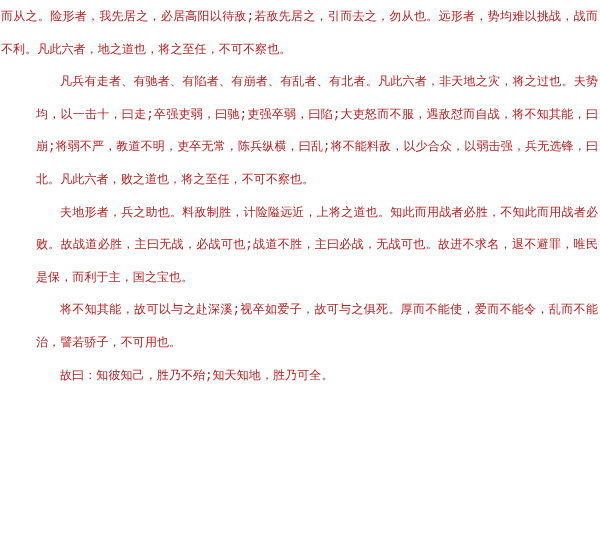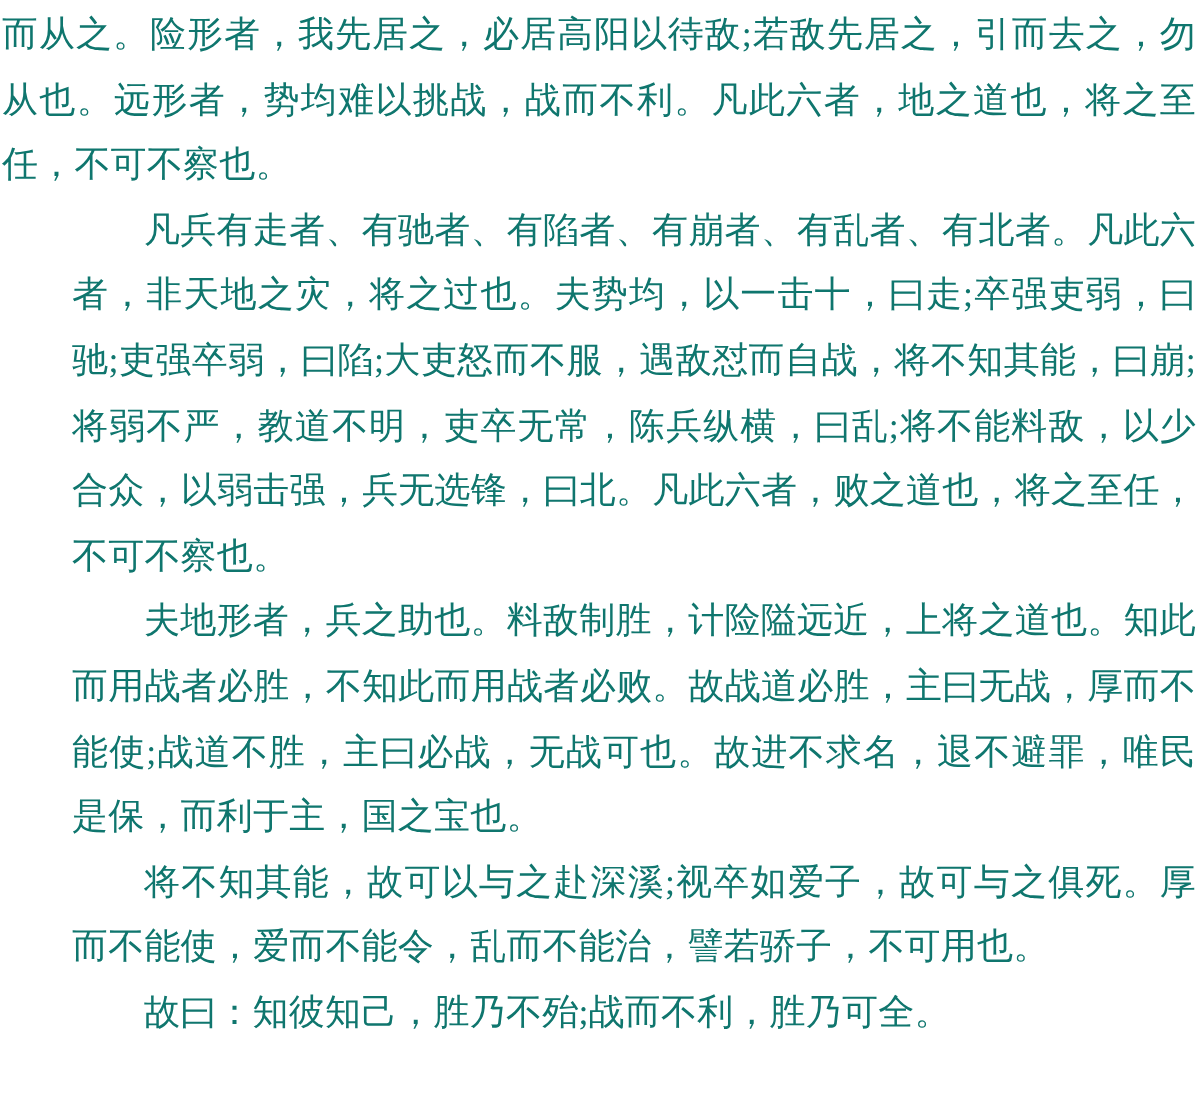--- a/index.html
+++ b/index.html
@@ -10,36 +10,36 @@
   .page {
     width: 600px;
     height: 555px;
     box-sizing: border-box;
     padding: 1px 2px 0 1px;
     overflow: hidden;
     background: #ffffff;
   }
   .para {
     margin: 0;
-    font-family: Liberation Serif, serif;
-    font-size: 18px;
+    font-family: Liberation Mono, monospace;
+    font-size: 12px;
     line-height: 32.6px;
-    color: #0f766e;
+    color: #b91c1c;
     text-align: justify;
     text-justify: inter-character;
     letter-spacing: 0.1px;
     word-break: normal;
   }
   .para.indent {
     text-indent: 2em;
     padding-left: 35px;
   }
 </style>
 </head>
 <body>
 
 <div class="page">
     <p class="para">而从之。险形者，我先居之，必居高阳以待敌;若敌先居之，引而去之，勿从也。远形者，势均难以挑战，战而不利。凡此六者，地之道也，将之至任，不可不察也。</p>
     <p class="para indent">凡兵有走者、有驰者、有陷者、有崩者、有乱者、有北者。凡此六者，非天地之灾，将之过也。夫势均，以一击十，曰走;卒强吏弱，曰驰;吏强卒弱，曰陷;大吏怒而不服，遇敌怼而自战，将不知其能，曰崩;将弱不严，教道不明，吏卒无常，陈兵纵横，曰乱;将不能料敌，以少合众，以弱击强，兵无选锋，曰北。凡此六者，败之道也，将之至任，不可不察也。</p>
-    <p class="para indent">夫地形者，兵之助也。料敌制胜，计险隘远近，上将之道也。知此而用战者必胜，不知此而用战者必败。故战道必胜，主曰无战，厚而不能使;战道不胜，主曰必战，无战可也。故进不求名，退不避罪，唯民是保，而利于主，国之宝也。</p>
+    <p class="para indent">夫地形者，兵之助也。料敌制胜，计险隘远近，上将之道也。知此而用战者必胜，不知此而用战者必败。故战道必胜，主曰无战，必战可也;战道不胜，主曰必战，无战可也。故进不求名，退不避罪，唯民是保，而利于主，国之宝也。</p>
     <p class="para indent">将不知其能，故可以与之赴深溪;视卒如爱子，故可与之俱死。厚而不能使，爱而不能令，乱而不能治，譬若骄子，不可用也。</p>
-    <p class="para indent">故曰：知彼知己，胜乃不殆;战而不利，胜乃可全。</p>
+    <p class="para indent">故曰：知彼知己，胜乃不殆;知天知地，胜乃可全。</p>
   </div>
 
 </body></html>

